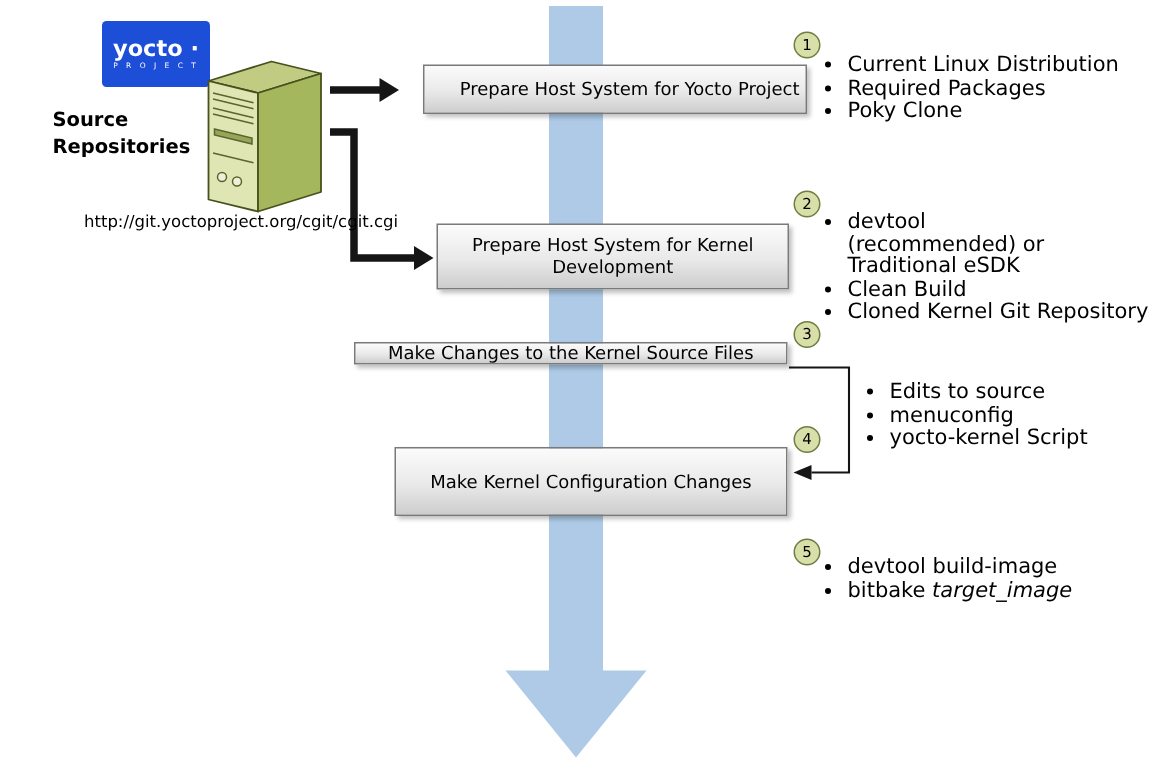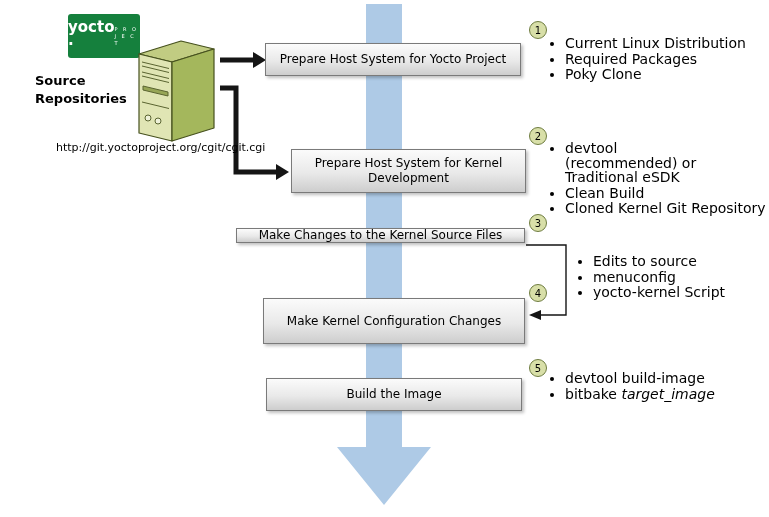--- a/index.html
+++ b/index.html
@@ -10,22 +10,22 @@
     overflow: hidden;
     background: #ffffff;
     font-family: "DejaVu Sans", "Liberation Sans", sans-serif;
     color: #000;
   }
   svg.layer { position: absolute; left: 0; top: 0; z-index: 1; }
   svg.server { position: absolute; z-index: 2; }
 
   .logo {
     position: absolute; left: 68px; top: 14px; width: 72px; height: 44px;
-    background: #15803d; border-radius: 3px; z-index: 2;
-    display: flex; flex-direction: row; align-items: center; justify-content: center;
+    background: #1d4ed8; border-radius: 3px; z-index: 2;
+    display: flex; flex-direction: column; align-items: center; justify-content: center;
   }
   .logo .logo-title { color: #fff; font-size: 15px; font-weight: bold; line-height: 17px; }
   .logo .logo-sub { color: #fff; font-size: 5px; letter-spacing: 2px; line-height: 7px; }
 
   .source-label {
     position: absolute; left: 35px; top: 72px; z-index: 4;
     font-size: 13px; font-weight: bold; line-height: 18px; white-space: pre-line;
   }
   .source-url {
     position: absolute; left: 8px; top: 141px; z-index: 4; font-size: 11px; margin-left: 48px;
@@ -100,34 +100,31 @@
     <g fill="#eef1d8" stroke="#5a6430" stroke-width="1">
       <circle cx="18" cy="82" r="3"></circle>
       <circle cx="28" cy="85" r="3"></circle>
     </g>
   </svg>
 
   <div class="source-label">Source
 Repositories</div>
   <div class="source-url">http://git.yoctoproject.org/cgit/cgit.cgi</div>
 
-  <div class="step-box" style="left:265px; top:43px; width:256px; height:33px;">
+  <div class="step-box" style="left:282px; top:43px; width:256px; height:33px;justify-content:flex-end;">
     <span>Prepare Host System for Yocto Project</span>
   </div>
   <div class="step-box" style="left:291px; top:149px; width:235px; height:44px;">
     <span>Prepare Host System for Kernel Development</span>
   </div>
   <div class="step-box" style="left:236px; top:228px; width:289px; height:15px;">
     <span>Make Changes to the Kernel Source Files</span>
   </div>
   <div class="step-box" style="left:263px; top:298px; width:262px; height:46px;">
     <span>Make Kernel Configuration Changes</span>
-  </div>
-  <div class="step-box" style="left:266px; top:378px; width:256px; height:33px;">
-    <span>Build the Image</span>
   </div>
 
   <div class="step-num" style="left:529px; top:21px;">1</div>
   <div class="step-num" style="left:529px; top:127px;">2</div>
   <div class="step-num" style="left:529px; top:214px;">3</div>
   <div class="step-num" style="left:529px; top:284px;">4</div>
   <div class="step-num" style="left:529px; top:359px;">5</div>
 
   <ul class="notes" style="left:552px; top:36px; width:205px;">
     <li>Current Linux Distribution</li>

